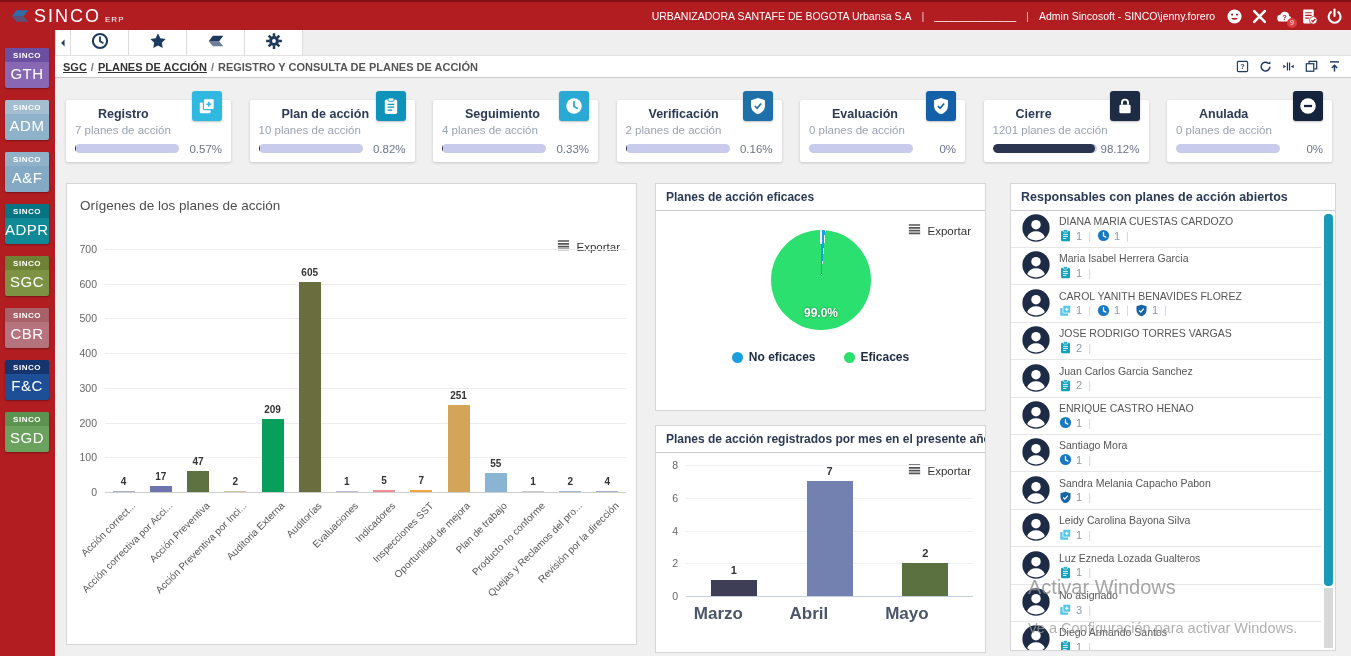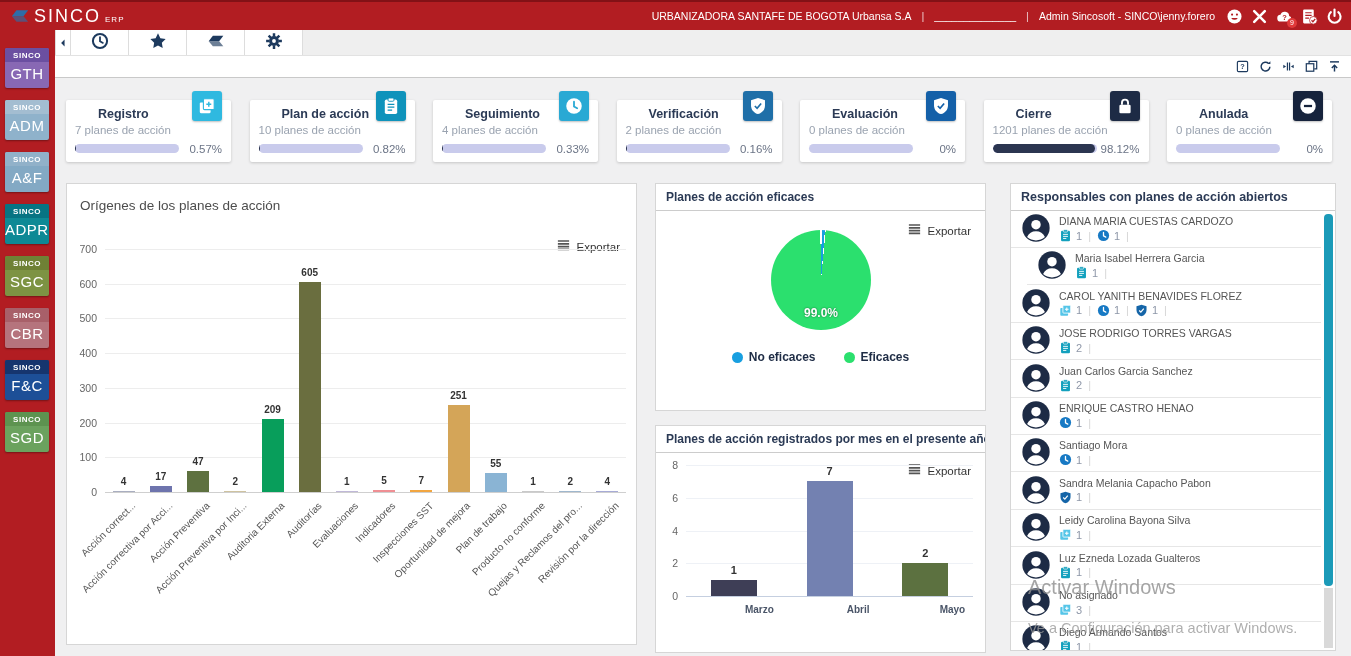--- a/index.html
+++ b/index.html
@@ -58,21 +58,21 @@
   .panel{position:absolute;background:#fff;border:1px solid #d6d6d6;box-sizing:border-box;}
   .panel-hdr{height:26px;border-bottom:1px solid #ccc;display:flex;align-items:center;padding:0 10px;
              font-size:12px;font-weight:bold;color:#2b3a55;white-space:nowrap;overflow:hidden;}
   .export{position:absolute;display:flex;align-items:center;gap:6px;cursor:pointer;font-size:11.5px;color:#333;}
   .gl{position:absolute;height:1px;background:#ededed;}
   .gl.base{background:#cfcfcf;}
   .yt{position:absolute;text-align:right;font-size:10.5px;color:#666;}
   .bv{position:absolute;text-align:center;font-size:10px;color:#333;font-weight:bold;}
   .bar{position:absolute;}
   .xl{position:absolute;transform-origin:100% 0;transform:rotate(-45deg);font-size:10px;color:#555;white-space:nowrap;}
-  .ml{position:absolute;text-align:right;font-size:10px;font-weight:bold;color:#4a5568;}
+  .ml{position:absolute;text-align:left;font-size:17px;font-weight:bold;color:#4a5568;}
   
   .select-box{position:absolute;left:401px;top:10px;width:160px;height:30px;border:1px solid #c6c6c6;border-radius:4px;
               background:#fff;cursor:pointer;}
   .select-label{position:absolute;left:8px;top:-7px;background:#fff;padding:0 4px;font-size:10px;color:#8a8a8a;}
   .select-value{position:absolute;left:11px;top:8px;font-size:12px;color:#333;}
   .select-chev{position:absolute;right:8px;top:9px;}
   .origins-title{position:absolute;left:13px;top:14px;font-size:13.5px;color:#4d4d4d;}
   
   .pie{position:absolute;border-radius:50%;}
   .pie-label{position:absolute;font-size:12px;font-weight:bold;color:#fff;text-shadow:0 0 2px rgba(0,0,0,.55);text-align:center;}
@@ -219,20 +219,21 @@
         <span><svg width="18" height="18" viewBox="0 0 16 16" xmlns="http://www.w3.org/2000/svg">
             <path d="M8 1v3M8 12v3M1 8h3M12 8h3M3.2 3.2l2.1 2.1M10.7 10.7l2.1 2.1M12.8 3.2l-2.1 2.1M5.3 10.7l-2.1 2.1" stroke="#1d3a5e" stroke-width="2.2"></path>
             <circle cx="8" cy="8" r="4.4" fill="#1d3a5e"></circle>
             <circle cx="8" cy="8" r="1.7" fill="#ffffff"></circle>
           </svg></span>
       </div>
       <span id="toolbar-icons" style="display:contents;"></span>
   </div>
 
   <div class="breadcrumb-row">
+    <div class="bc" id="breadcrumb"><a>SGC</a><span class="bc-sep">/</span><a>PLANES DE ACCIÓN</a><span class="bc-sep">/</span><span class="bc-last">REGISTRO Y CONSULTA DE PLANES DE ACCIÓN</span></div>
     <div class="bc-actions" id="bc-actions">
         <span>
           <svg width="13" height="13" viewBox="0 0 16 16" xmlns="http://www.w3.org/2000/svg">
             <rect x="1.7" y="1.7" width="12.6" height="12.6" rx="1.5" fill="none" stroke="#1d3a5e" stroke-width="1.4"></rect>
             <text x="8" y="11.4" font-size="9" font-weight="bold" fill="#1d3a5e" text-anchor="middle">?</text>
           </svg>
         </span>
         <span>
           <svg width="13" height="13" viewBox="0 0 16 16" xmlns="http://www.w3.org/2000/svg">
             <path d="M13.4 8.2a5.4 5.4 0 11-1.6-3.9" fill="none" stroke="#1d3a5e" stroke-width="1.8"></path>
@@ -512,21 +513,21 @@
             <span style="display:inline-flex;">
               <svg width="13" height="13" viewBox="0 0 16 16" xmlns="http://www.w3.org/2000/svg">
                 <circle cx="8" cy="8" r="6.9" fill="#1779c4"></circle>
                 <path d="M8 4.2v4.2l2.8 1.6" fill="none" stroke="#ffffff" stroke-width="1.6" stroke-linecap="round"></path>
               </svg>
             </span>
             <span class="cnt">1</span>
             <span class="bsep">|</span>
           </div>
         </div>
-        <div class="resp-row" style="top:37.4px;margin-left:16px;">
+        <div class="resp-row" style="top:37.4px;">
           <span class="resp-avatar"><svg width="28" height="28" viewBox="0 0 16 16" xmlns="http://www.w3.org/2000/svg">
               <circle cx="8" cy="8" r="7.8" fill="#1d2b45"></circle>
               <circle cx="8" cy="6.1" r="2.7" fill="#ffffff"></circle>
               <path d="M2.9 13.2a5.6 5.6 0 0110.2 0 7.8 7.8 0 01-10.2 0z" fill="#ffffff"></path>
             </svg></span>
           <div class="resp-name">Maria Isabel Herrera Garcia</div>
           <div class="resp-badges">
             <span style="display:inline-flex;">
               <svg width="13" height="13" viewBox="0 0 16 16" xmlns="http://www.w3.org/2000/svg">
                 <rect x="2.5" y="2.2" width="11" height="12.8" rx="1.5" fill="#13a0bd"></rect>

